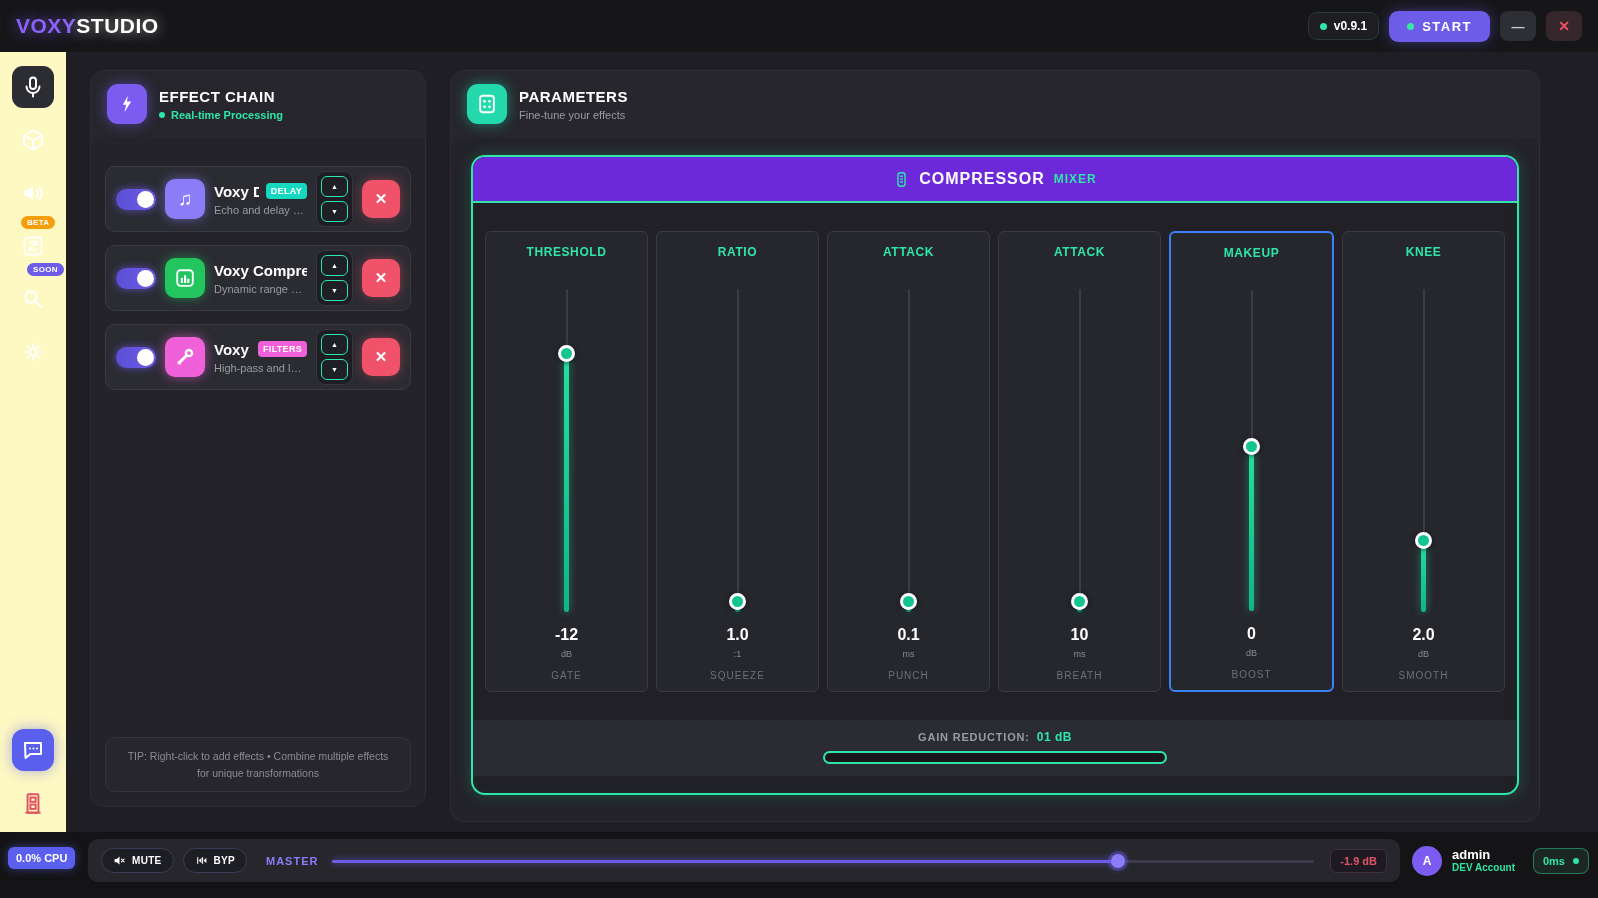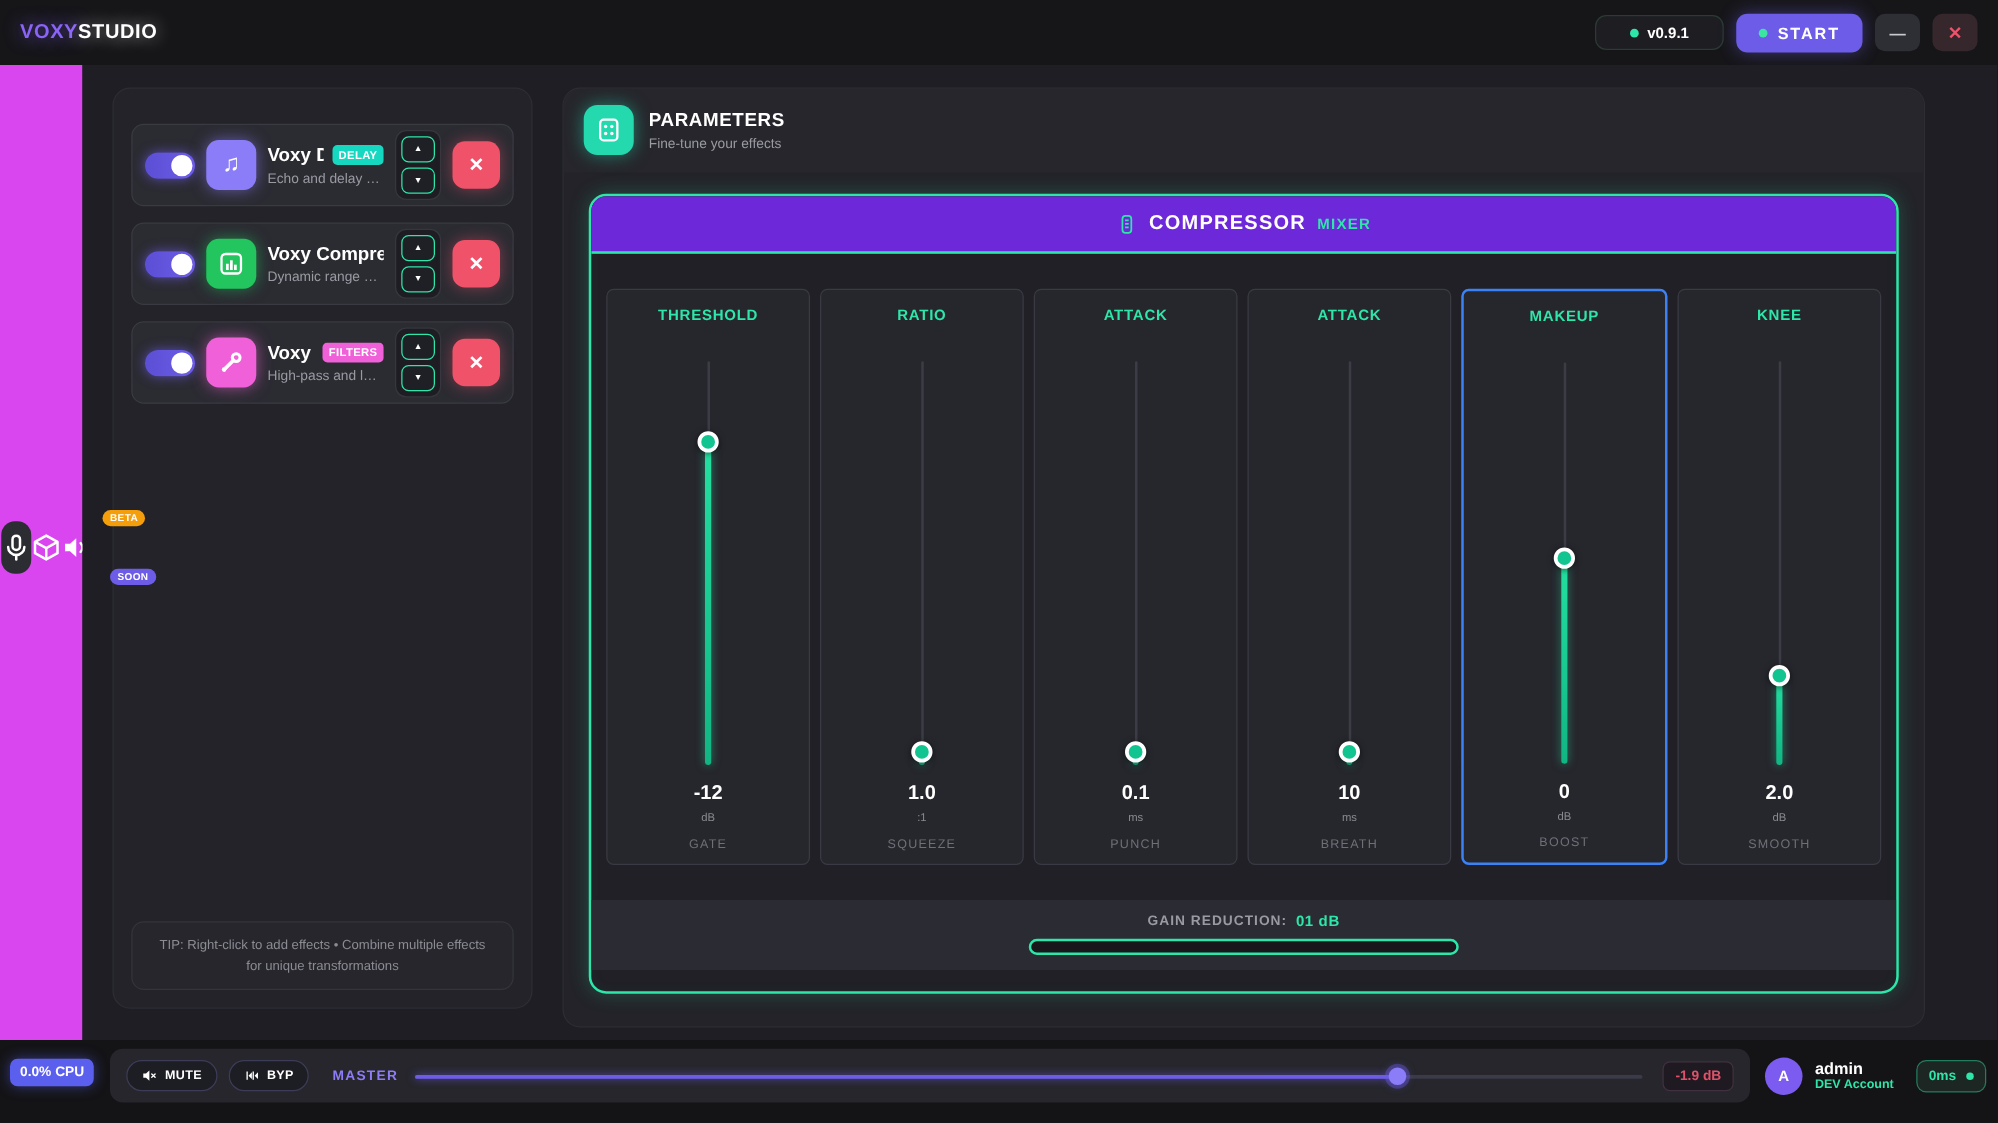--- a/index.html
+++ b/index.html
@@ -9,37 +9,37 @@
   }
   *{box-sizing:border-box; margin:0; padding:0;}
   html,body{width:1598px;height:898px;overflow:hidden;background:var(--bg);
     font-family:"Liberation Sans", sans-serif; color:#fff;}
   body{position:relative;}
   .dot{width:7px;height:7px;border-radius:50%;background:var(--teal);display:inline-block;}
 
   
   .titlebar{position:absolute;left:0;top:0;width:1598px;height:52px;background:#161619;
     display:flex;align-items:center;padding:0 16px;}
-  .logo{font-size:16px;font-weight:900;letter-spacing:.5px;}
+  .logo{font-size:21px;font-weight:900;letter-spacing:.5px;}
   .logo .lp{color:#8a63f8;text-shadow:0 0 14px rgba(138,99,248,.75);}
   .logo .ls{color:#fff;text-shadow:0 0 14px rgba(255,255,255,.6);}
   .tb-right{margin-left:auto;display:flex;align-items:center;gap:10px;}
   .ver-badge{display:flex;align-items:center;gap:7px;background:#1d1d22;border:1px solid #2b3a33;
-    border-radius:9px;padding:6px 27px;font-size:12px;font-weight:700;}
+    border-radius:9px;padding:6px 11px;font-size:12px;font-weight:700;}
   .start-btn{display:flex;align-items:center;gap:8px;background:var(--purple);border:none;border-radius:9px;
     padding:8px 18px;font-size:13px;font-weight:800;letter-spacing:1.5px;color:#fff;
     box-shadow:0 0 14px rgba(109,92,231,.45);font-family:inherit;}
   .start-btn .dot{background:#3ae6a0;}
   .win-btn{width:36px;height:30px;border:none;border-radius:8px;background:#2e2e35;color:#c9c9d1;
     font-size:13px;font-weight:700;display:flex;align-items:center;justify-content:center;font-family:inherit;}
   .win-btn.close{background:#35272c;color:var(--red);font-size:14px;}
 
   
-  .sidebar{position:absolute;left:0;top:52px;width:66px;height:780px;background:#d946ef;
-    display:flex;flex-direction:row;align-items:center;padding:14px 1px 12px;}
+  .sidebar{position:absolute;left:0;top:52px;width:66px;height:780px;background:#fef9c3;
+    display:flex;flex-direction:column;align-items:center;padding:14px 1px 12px;}
   .side-btn{width:42px;height:42px;border-radius:11px;display:flex;align-items:center;justify-content:center;
     margin-bottom:11px;position:relative;background:transparent;border:none;}
   .side-btn.active{background:#2c2c33;}
   .side-btn svg{width:24px;height:24px;}
   .mini-badge{position:absolute;font-size:8px;font-weight:800;color:#fff;padding:2px 6px;border-radius:7px;
     letter-spacing:.3px;z-index:2;}
   .badge-beta{top:-9px;left:9px;background:#f59e0b;}
   .badge-soon{bottom:-9px;left:15px;background:#6d5ce7;}
   .side-bottom{margin-top:auto;display:flex;flex-direction:column;align-items:center;}
   .chat-btn{width:42px;height:42px;border-radius:12px;background:#5b5fee;border:none;display:flex;
@@ -239,20 +239,34 @@
           <rect x="9.6" y="12.5" width="4.8" height="4"></rect>
           <line x1="5" y1="20" x2="19" y2="20"></line>
         </svg>
     </button>
   </div>
 </div>
 
 <div class="main">
 
   <div class="panel chain-panel">
+    <div class="panel-head">
+      <div class="head-icon purple">
+        <svg width="20" height="20" viewBox="0 0 24 24">
+            <path d="M13 2 7 13h4l-2 9 8-13h-5z" fill="#fff"></path>
+          </svg>
+      </div>
+      <div>
+        <div class="head-title">EFFECT CHAIN</div>
+        <div class="head-sub teal">
+          <span class="dot"></span>
+          <span>Real-time Processing</span>
+        </div>
+      </div>
+    </div>
     <div class="chain-body">
 
       <div class="effects">
 
         <div class="effect-card">
           <button class="toggle">
               <span class="tknob"></span>
             </button>
           <div class="eicon purple">
               <span>♫</span>

